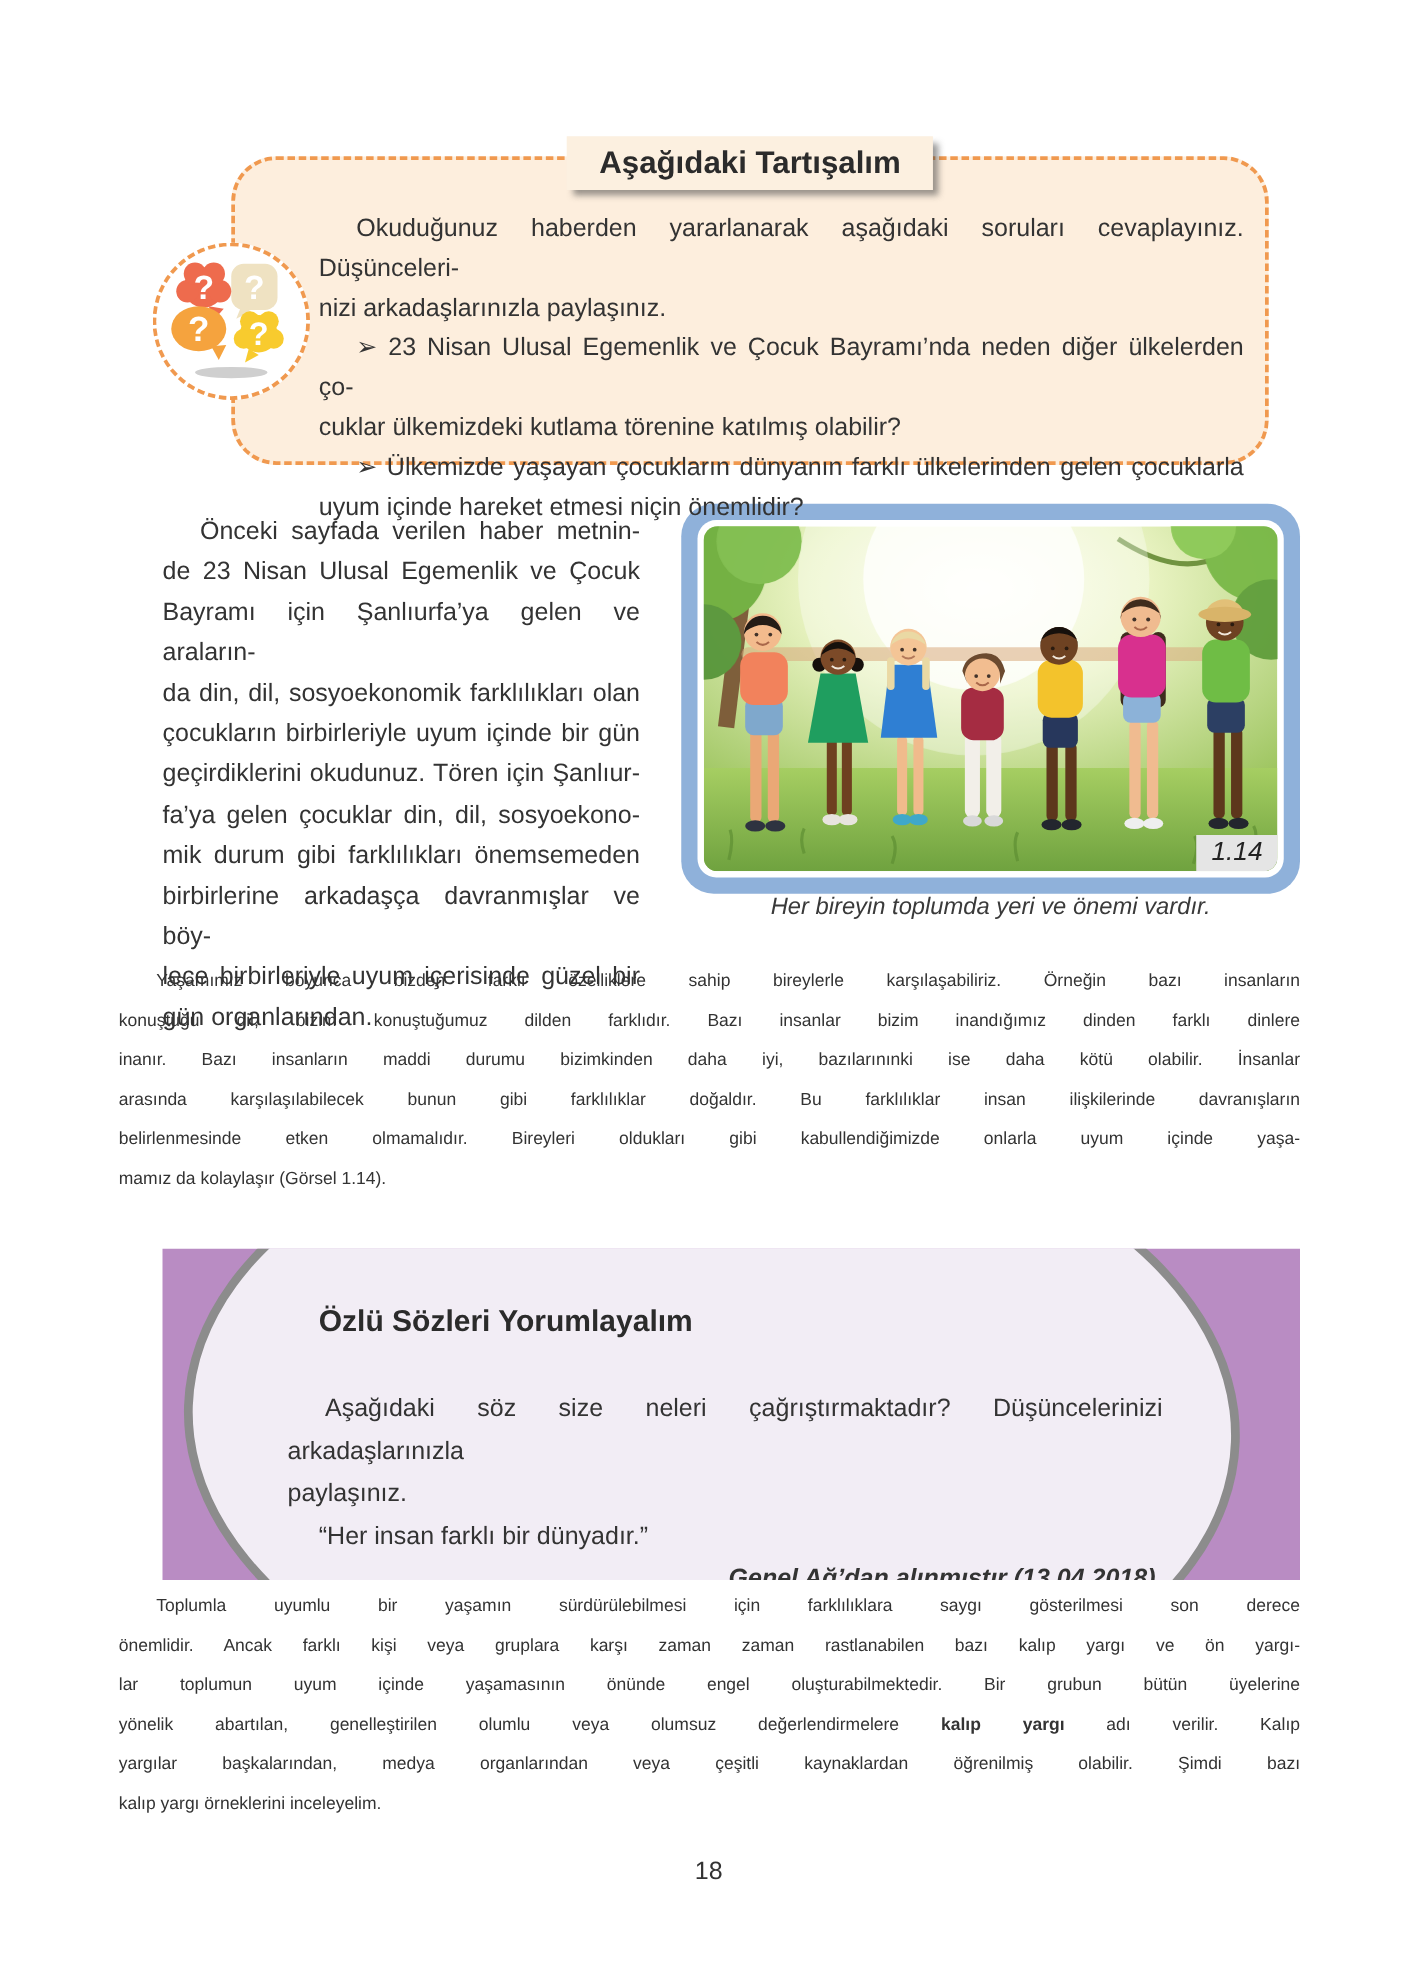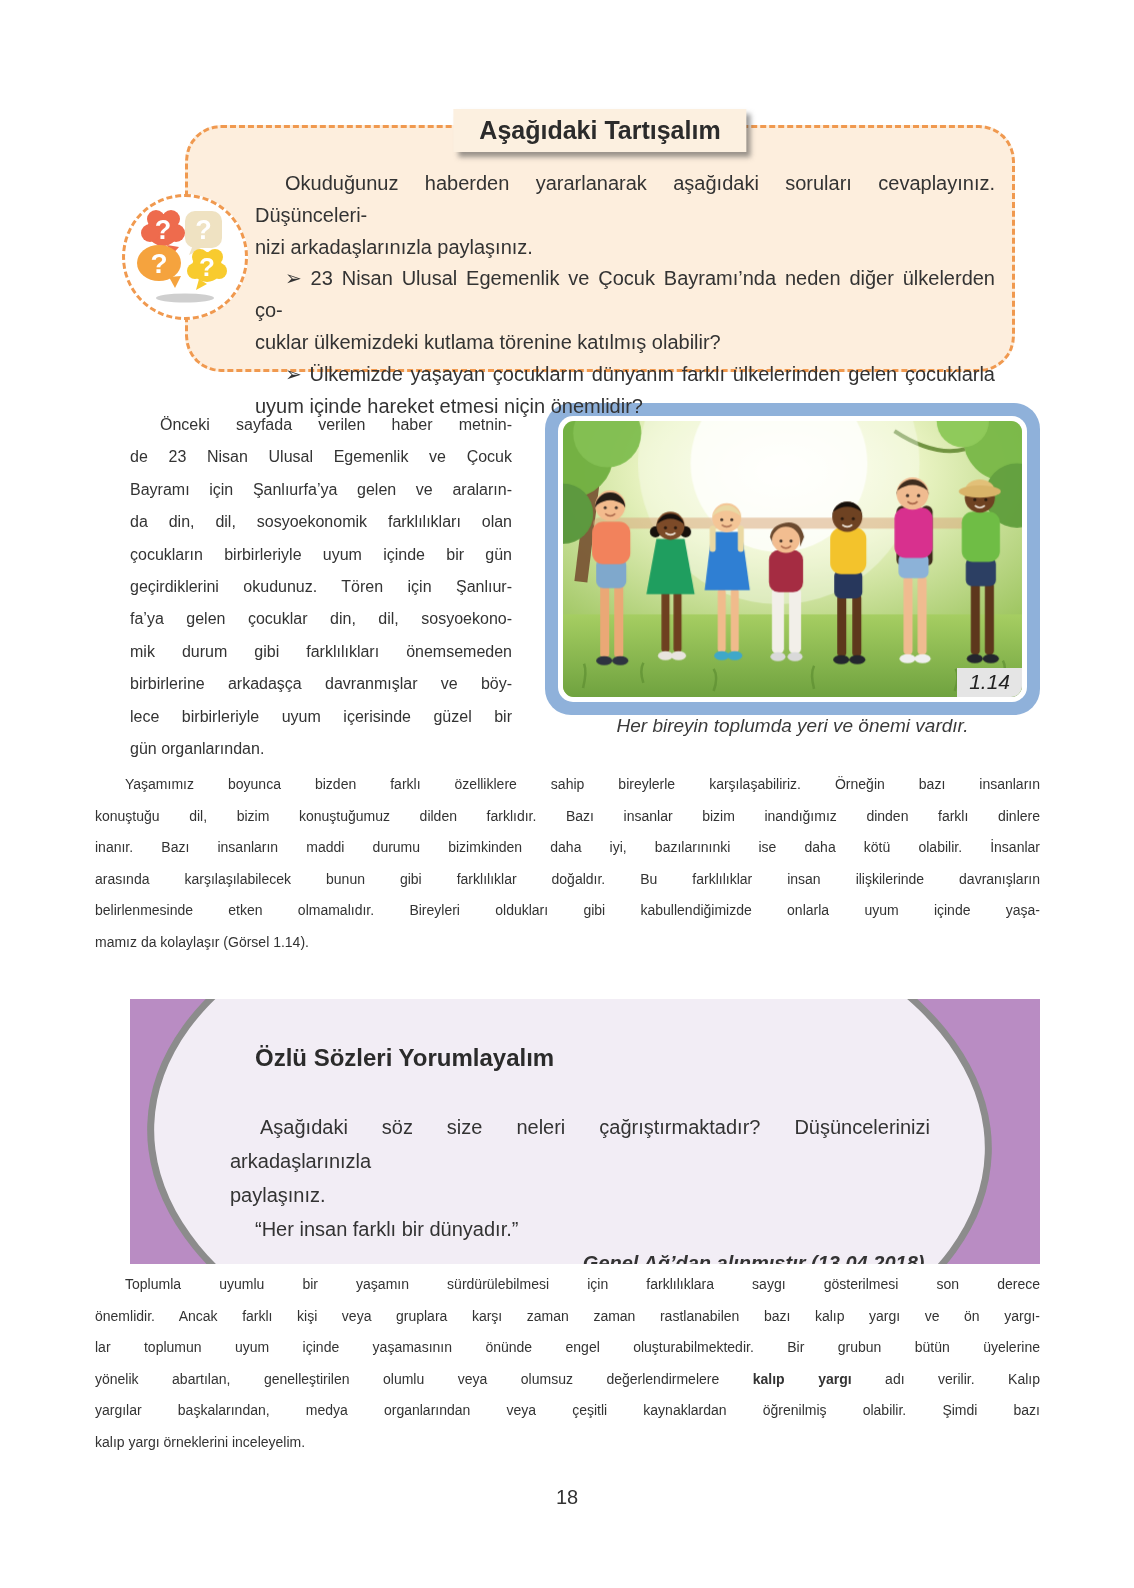--- a/index.html
+++ b/index.html
@@ -31,21 +31,21 @@
     font-size:20px;line-height:31.8px;
   }
   .qicon{
     position:absolute;left:-66px;top:66px;width:126px;height:126px;border-radius:50%;
     background:#ffffff;border:3px dashed #f0994f;box-sizing:border-box;z-index:4;
   }
   .qicon svg{position:absolute;left:0;top:0;}
 
   
   .content-row{position:absolute;left:130px;top:403px;width:910px;}
-  .intro-col{position:absolute;left:0;top:6px;width:382px;font-size:16px;line-height:32.4px;}
+  .intro-col{position:absolute;left:0;top:6px;width:382px;font-size:20px;line-height:32.4px;}
   .photo-wrap{position:absolute;left:415px;top:0;width:495px;}
   .photo-frame{
     width:495px;height:312px;box-sizing:border-box;background:#8fb1da;
     border-radius:26px;padding:13px;
   }
   .photo-inner{
     width:100%;height:100%;box-sizing:border-box;background:#ffffff;
     border-radius:15px;padding:5px;
   }
   .photo-canvas{

